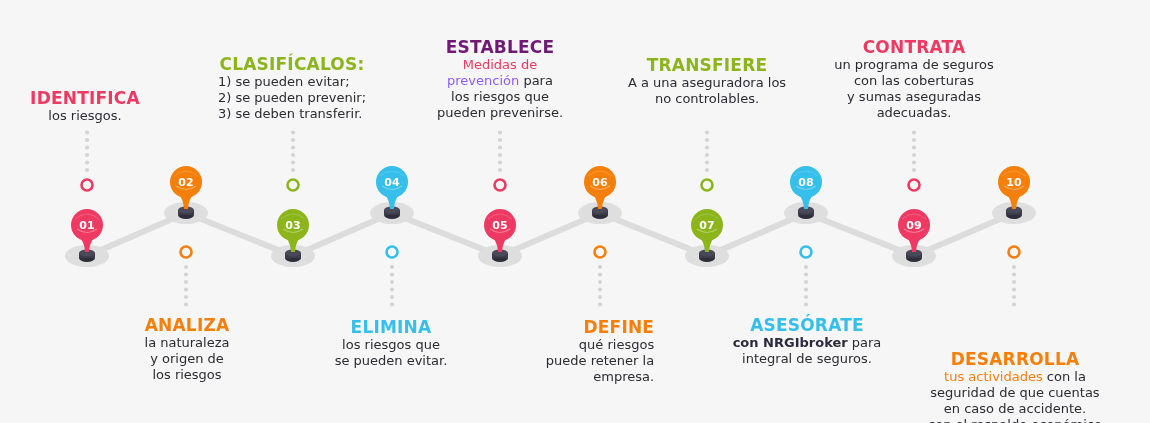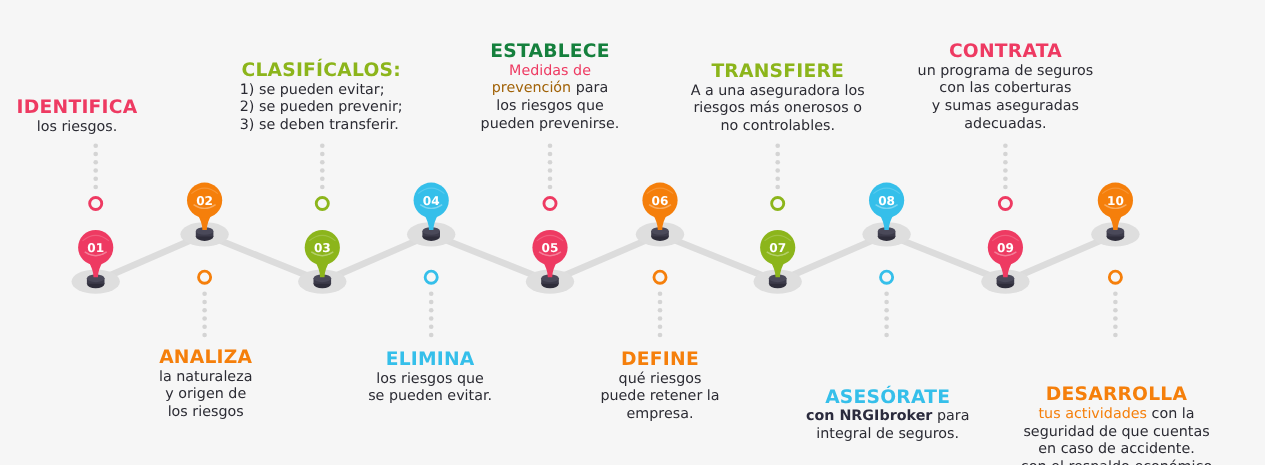--- a/index.html
+++ b/index.html
@@ -193,21 +193,21 @@
       </g>
       <circle cx="1014" cy="252" r="5.5" fill="none" stroke="#f57f0b" stroke-width="2.6"></circle>
       <circle cx="1014" cy="267" r="2.1" fill="#d4d4d4"></circle>
       <circle cx="1014" cy="274.5" r="2.1" fill="#d4d4d4"></circle>
       <circle cx="1014" cy="282" r="2.1" fill="#d4d4d4"></circle>
       <circle cx="1014" cy="289.5" r="2.1" fill="#d4d4d4"></circle>
       <circle cx="1014" cy="297" r="2.1" fill="#d4d4d4"></circle>
       <circle cx="1014" cy="304.5" r="2.1" fill="#d4d4d4"></circle>
     </svg>
 
-  <div class="block" style="left:70px; top:89px;">
+  <div class="block" style="left:85px; top:89px;">
     <div class="title" style="color:#ee3a62">IDENTIFICA</div>
     <span class="line">los riesgos.</span>
   </div>
 
   <div class="block" style="left:187px; top:316px;">
     <div class="title" style="color:#f57f0b">ANALIZA</div>
     <span class="line">la naturaleza</span>
     <span class="line">y origen de</span>
     <span class="line">los riesgos</span>
   </div>
@@ -219,42 +219,41 @@
     <span class="line" style="text-align:left">3) se deben transferir.</span>
   </div>
 
   <div class="block" style="left:391px; top:318px;">
     <div class="title" style="color:#35bfea">ELIMINA</div>
     <span class="line">los riesgos que</span>
     <span class="line">se pueden evitar.</span>
   </div>
 
   <div class="block" style="left:500px; top:38px;">
-    <div class="title" style="color:#15803d">ESTABLECE</div>
+    <div class="title" style="color:#701a75">ESTABLECE</div>
     <span class="line" style="color:#ee3a62">Medidas de</span>
-    <span class="line"><span style="color:#a16207">prevención</span><span style="white-space:pre"> para</span></span>
+    <span class="line"><span style="color:#8b5cf6">prevención</span><span style="white-space:pre"> para</span></span>
     <span class="line">los riesgos que</span>
     <span class="line">pueden prevenirse.</span>
   </div>
 
-  <div class="block" style="left:600px; top:318px;">
+  <div class="block" style="left:600px; top:318px;text-align:right;">
     <div class="title" style="color:#f57f0b">DEFINE</div>
     <span class="line">qué riesgos</span>
     <span class="line">puede retener la</span>
     <span class="line">empresa.</span>
   </div>
 
   <div class="block" style="left:707px; top:56px;">
     <div class="title" style="color:#8cb51b">TRANSFIERE</div>
     <span class="line">A a una aseguradora los</span>
-    <span class="line">riesgos más onerosos o</span>
     <span class="line">no controlables.</span>
   </div>
 
-  <div class="block" style="left:807px; top:316px;margin-top:36px;">
+  <div class="block" style="left:807px; top:316px;">
     <div class="title" style="color:#35bfea">ASESÓRATE</div>
     <span class="line"><span class="strong">con NRGIbroker</span><span style="white-space:pre"> para</span></span>
     <span class="line">integral de seguros.</span>
   </div>
 
   <div class="block" style="left:914px; top:38px;">
     <div class="title" style="color:#ee3a62">CONTRATA</div>
     <span class="line">un programa de seguros</span>
     <span class="line">con las coberturas</span>
     <span class="line">y sumas aseguradas</span>

